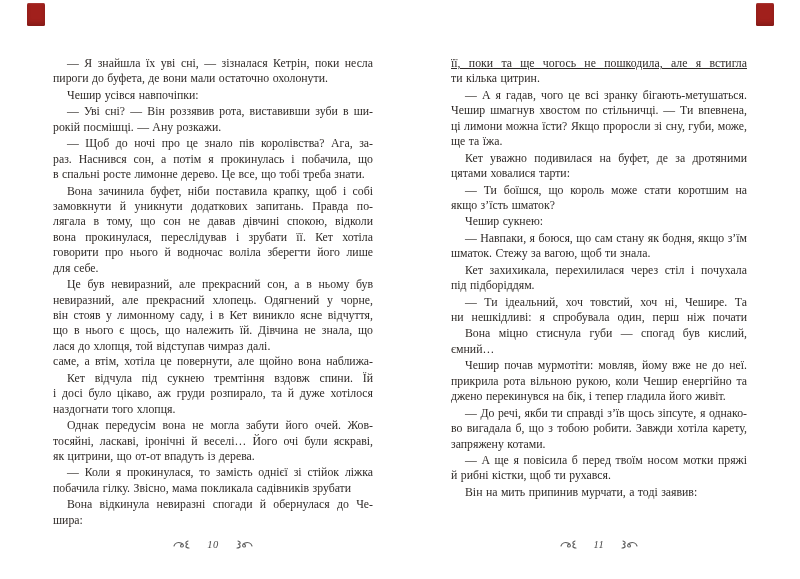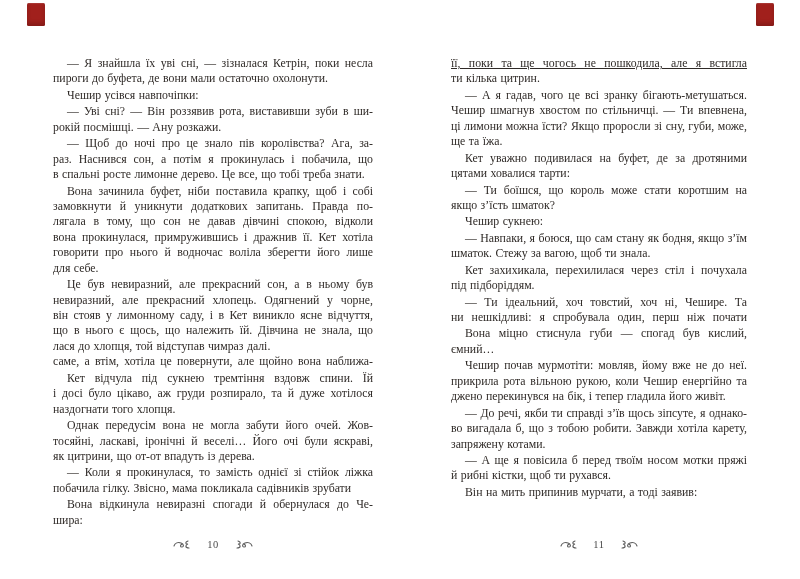--- a/index.html
+++ b/index.html
@@ -50,21 +50,21 @@
 
   
   .footer {
     position: absolute;
     top: 481px; left: 0; right: 0;
     text-align: center;
     color: #4a4a4a;
     font-size: 10.5px;
     letter-spacing: 0.6px;
   }
-  .pnum { display: inline-block; vertical-align: middle; padding: 0 2px; }
+  .pnum { display: inline-block; vertical-align: middle; padding: 0 2px; font-style: italic; }
   .orn {
     display: inline-block;
     vertical-align: middle;
     margin: 0 4px;
   }
   .orn.flip { transform: scaleX(-1); }
 </style>
 </head>
 <body>
 
@@ -86,21 +86,21 @@
       </div>
       <div class="para">
         <div class="line pfirst">— Щоб до ночі про це знало пів королівства? Ага, за-</div>
         <div class="line">раз. Наснився сон, а потім я прокинулась і побачила, що</div>
         <div class="line plast">в спальні росте лимонне дерево. Це все, що тобі треба знати.</div>
       </div>
       <div class="para">
         <div class="line pfirst">Вона зачинила буфет, ніби поставила крапку, щоб і собі</div>
         <div class="line">замовкнути й уникнути додаткових запитань. Правда по-</div>
         <div class="line">лягала в тому, що сон не давав дівчині спокою, відколи</div>
-        <div class="line">вона прокинулася, примружившись і дражнив її. Кет хотіла</div>
+        <div class="line">вона прокинулася, переслідував і зрубати її. Кет хотіла</div>
         <div class="line">говорити про нього й водночас воліла зберегти його лише</div>
         <div class="line plast">для себе.</div>
       </div>
       <div class="para">
         <div class="line pfirst">Це був невиразний, але прекрасний сон, а в ньому був</div>
         <div class="line">невиразний, але прекрасний хлопець. Одягнений у чорне,</div>
         <div class="line">він стояв у лимонному саду, і в Кет виникло ясне відчуття,</div>
         <div class="line">що в нього є щось, що належить їй. Дівчина не знала, що</div>
         <div class="line plast">лася до хлопця, той відступав чимраз далі.</div>
         <div class="line">саме, а втім, хотіла це повернути, але щойно вона наближа-</div>

